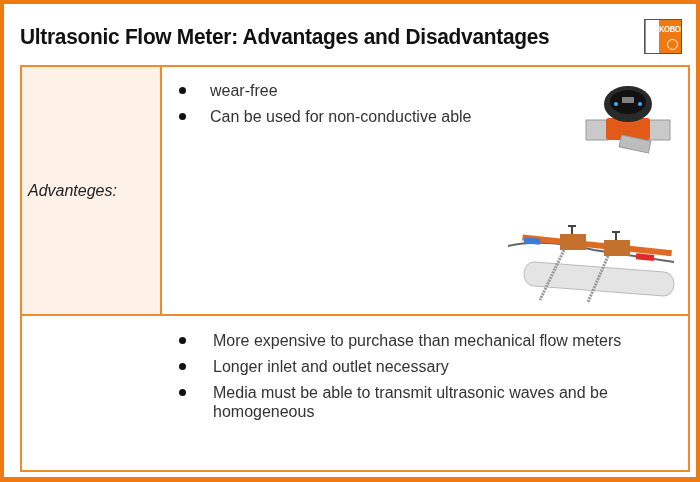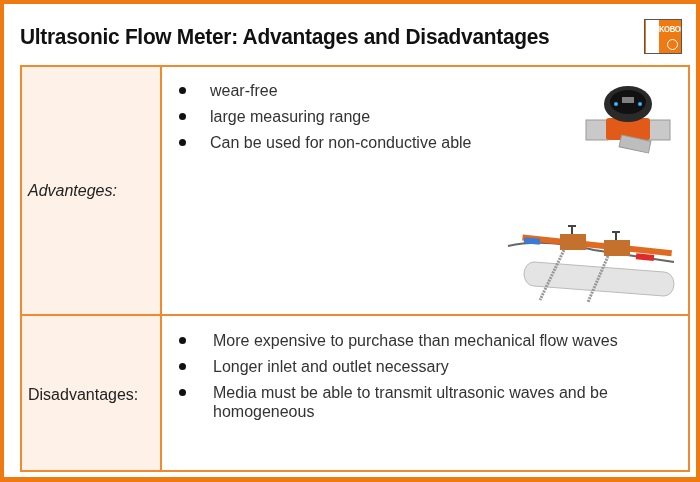--- a/index.html
+++ b/index.html
@@ -41,32 +41,28 @@
   </div>
 
   <div class="table">
     <div class="row adv">
       <div class="label">
         <span>Advanteges:</span>
       </div>
       <div class="content">
         <ul>
           <li><span class="dot"></span><span>wear-free</span></li>
-          <li><span class="dot"></span><span>large measuring range</span></li>
           <li><span class="dot"></span><span>Can be used for non-conductive able</span></li>
         </ul>
       </div>
     </div>
     <div class="row dis">
-      <div class="label">
-        <span>Disadvantages:</span>
-      </div>
       <div class="content">
         <ul>
-          <li><span class="dot"></span><span>More expensive to purchase than mechanical flow waves</span></li>
+          <li><span class="dot"></span><span>More expensive to purchase than mechanical flow meters</span></li>
           <li><span class="dot"></span><span>Longer inlet and outlet necessary</span></li>
           <li><span class="dot"></span><span>Media must be able to transmit ultrasonic waves and be homogeneous</span></li>
         </ul>
       </div>
     </div>
   </div>
 
   <svg class="img1" viewBox="0 0 104 76">
     <rect x="10" y="38" width="22" height="20" fill="#c9c9c9" stroke="#999"></rect>
     <rect x="72" y="38" width="22" height="20" fill="#c9c9c9" stroke="#999"></rect>

